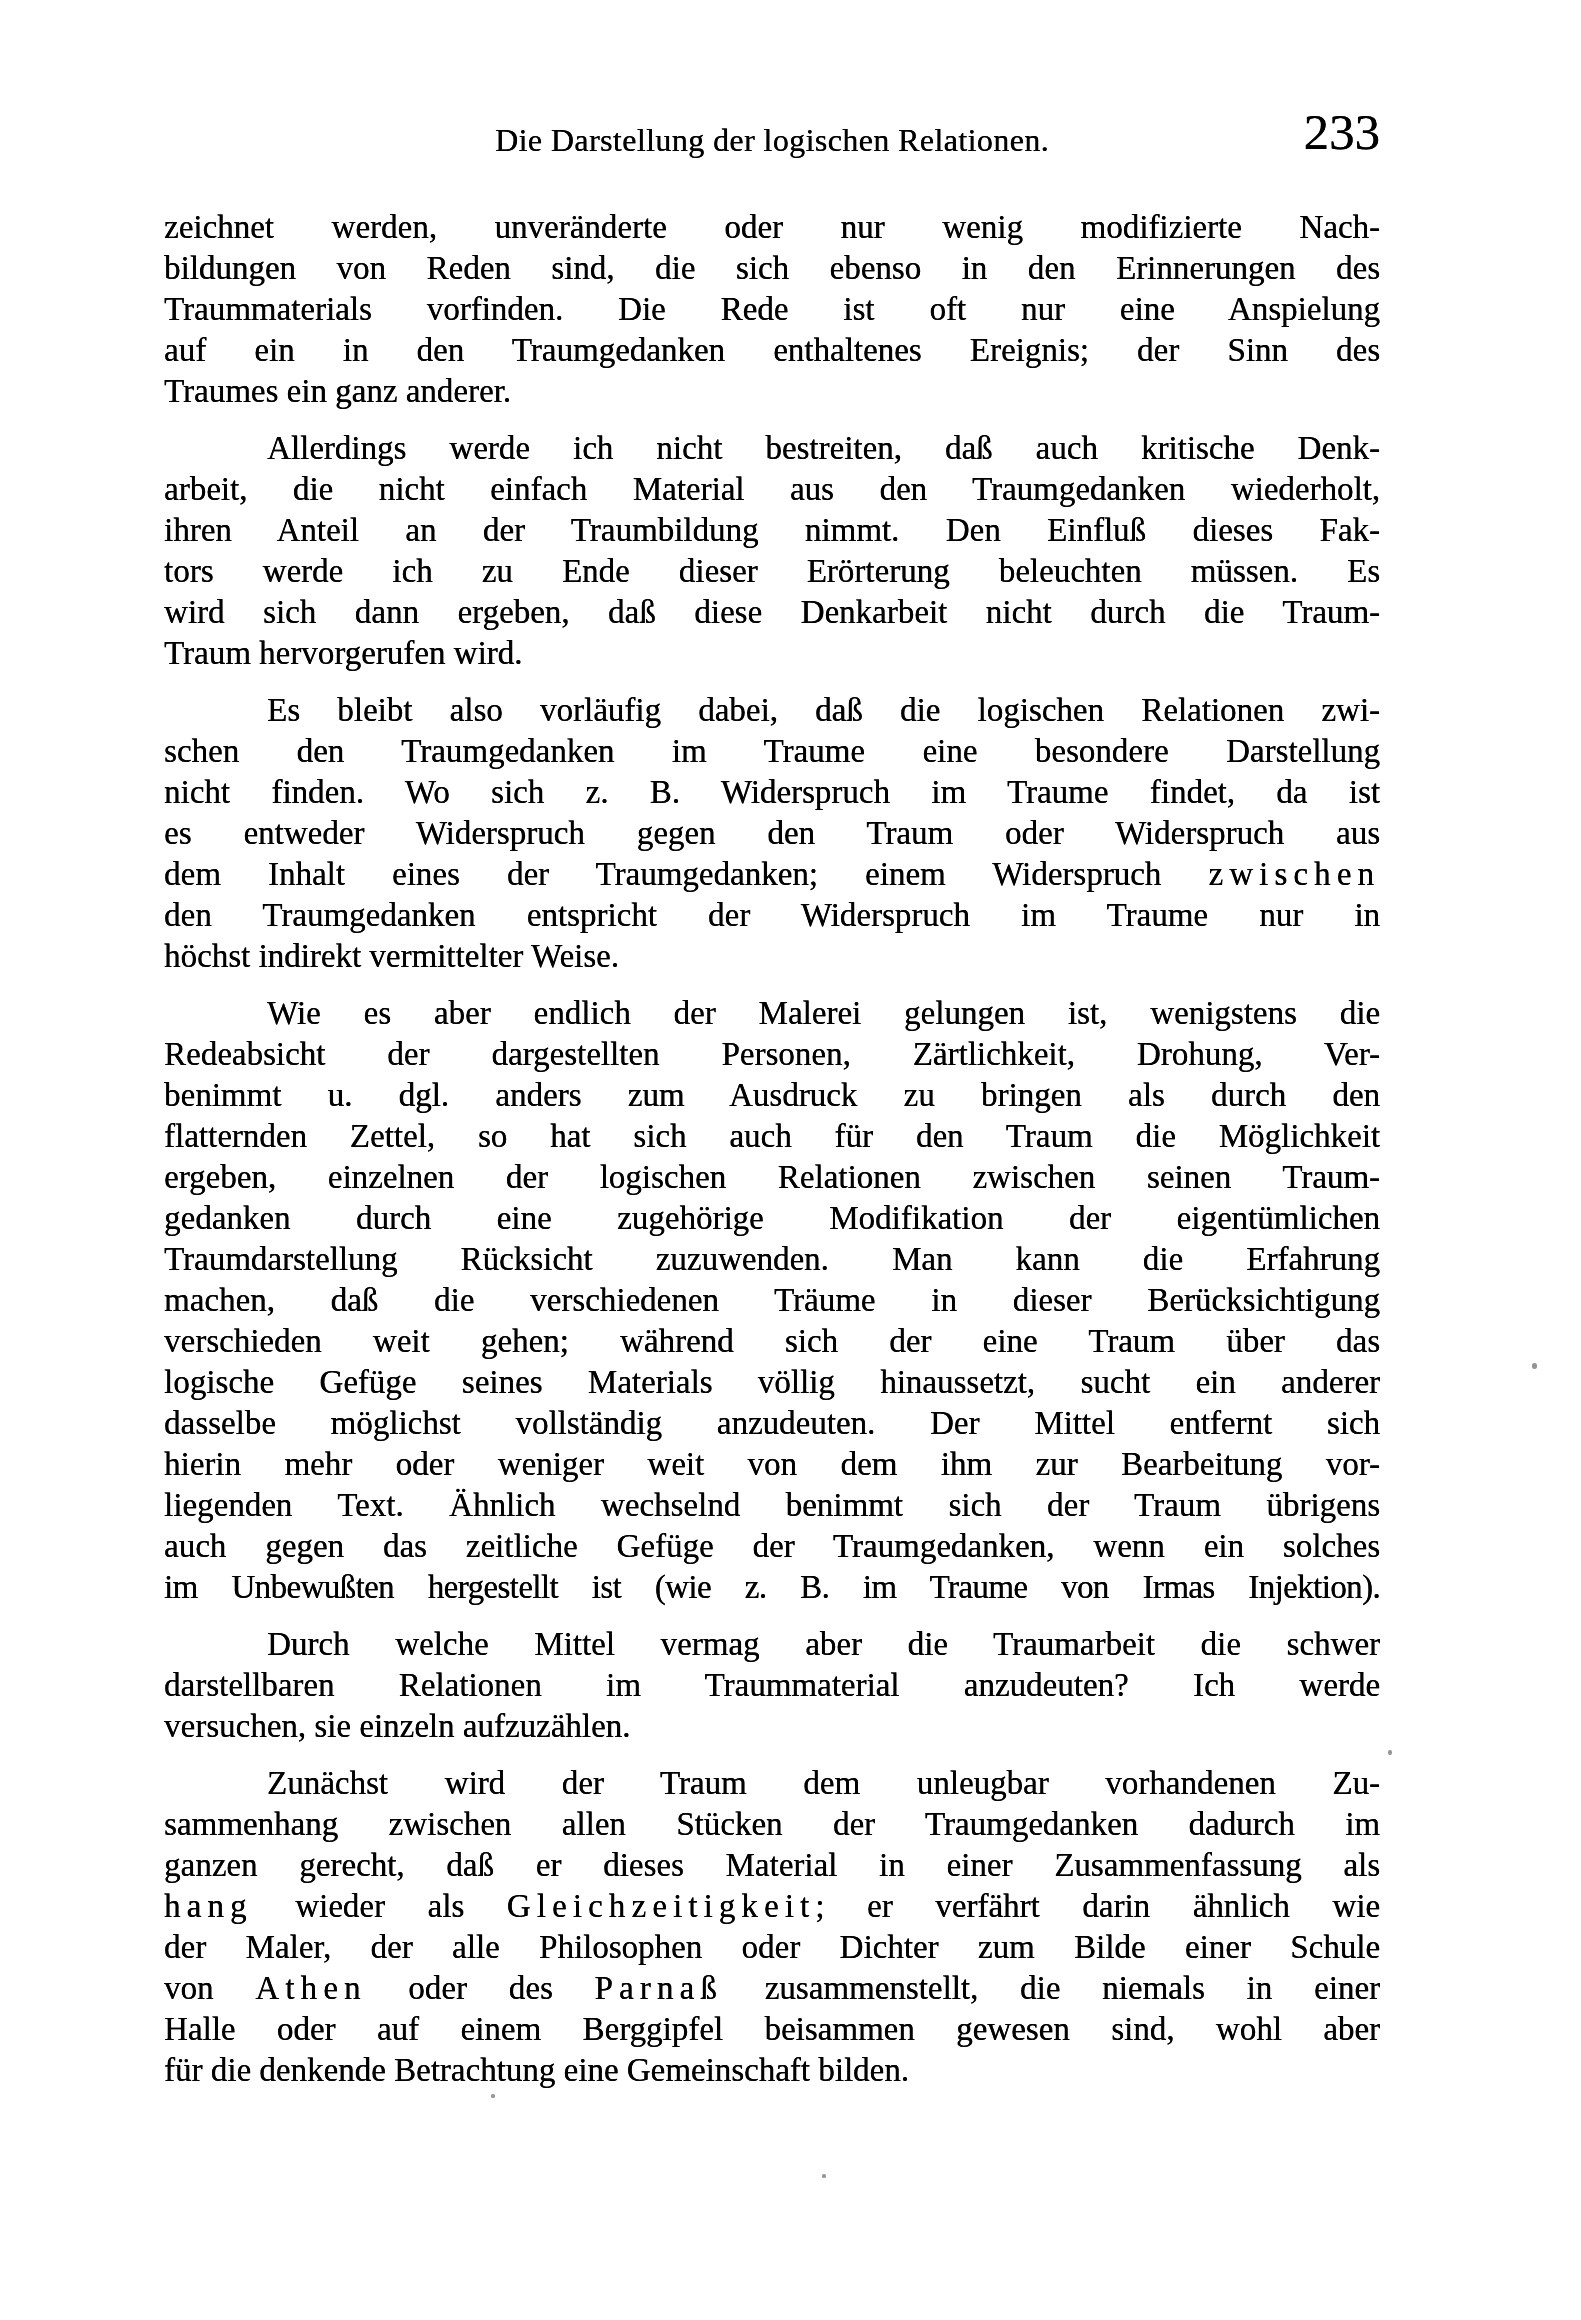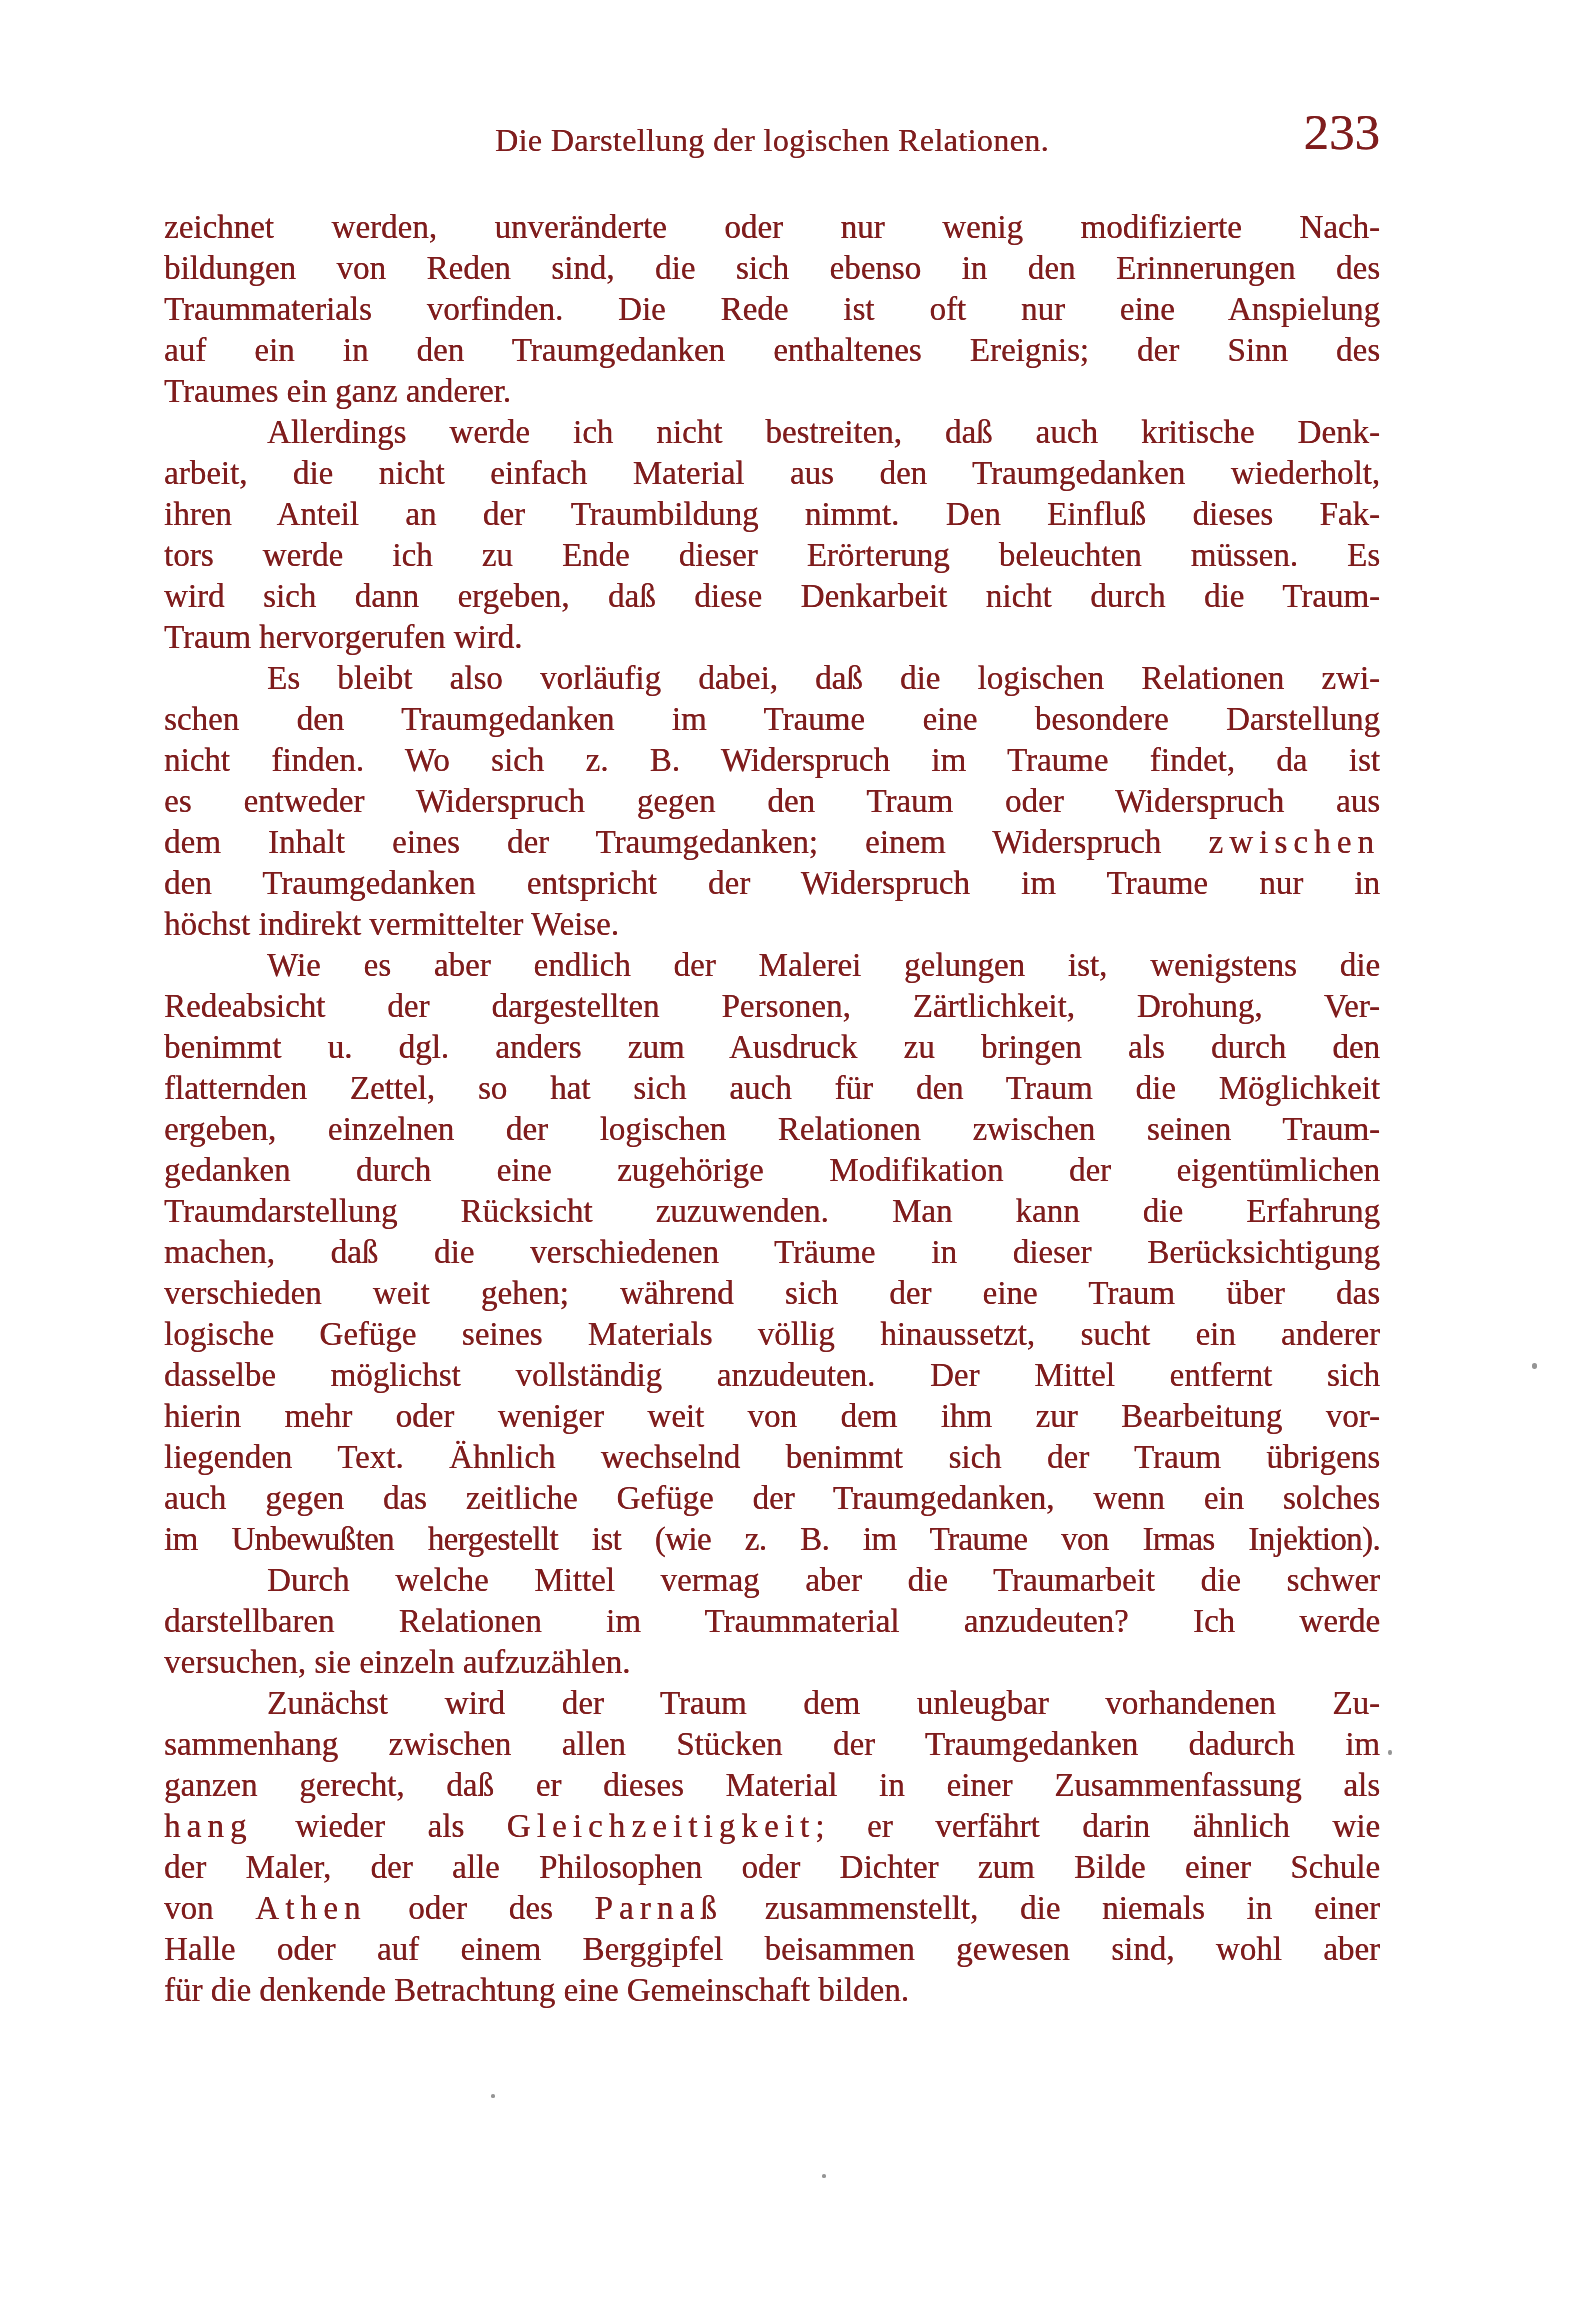--- a/index.html
+++ b/index.html
@@ -1,20 +1,20 @@
 <!DOCTYPE html>
 <html style="font-size:15px"><head>
 <meta charset="utf-8">
 <style>
   html,body{margin:0;padding:0;background:#e8e8e8;}
   .page{
     position:relative;
     width:1582px;height:2320px;
     background:#ffffff;
-    color:#7f1d1d;
+    color:#000000;
     font-family:"Liberation Serif","DejaVu Serif",serif;
     overflow:hidden;
   }
   .page-header{
     position:absolute;left:164px;top:0;width:1216px;height:196px;
   }
   .running-title{
     position:absolute;left:0;top:122px;width:100%;
     font-size:32px;line-height:37px;letter-spacing:0.4px;
     text-align:center;white-space:nowrap;
@@ -29,21 +29,21 @@
   .text-block{
     position:absolute;left:164px;top:207px;width:1216px;
   }
   .line{
     height:41px;line-height:41px;font-size:33px;
     text-align:justify;text-align-last:justify;
     overflow:hidden;white-space:normal;
     text-shadow:0.3px 0 0 currentColor;
   }
   .line.end{text-align-last:left;}
-  .line.indent{text-indent:103px;}
+  .line.indent{text-indent:103px;margin-top:16px;}
   .line.tight{letter-spacing:-0.6px;}
   .sp{letter-spacing:0.185em;}
   .speck{position:absolute;background:#2b2b2b;border-radius:50%;opacity:0.5;}
   .speck.s1{left:1532px;top:1363px;width:4.7px;height:5.6px;}
   .speck.s2{left:491px;top:2094px;width:3.7px;height:3.7px;}
   .speck.s3{left:822px;top:2174px;width:3.7px;height:3.7px;}
   .speck.s4{left:1388px;top:1750px;width:3.7px;height:4.7px;}
 </style>
 </head>
 <body>

